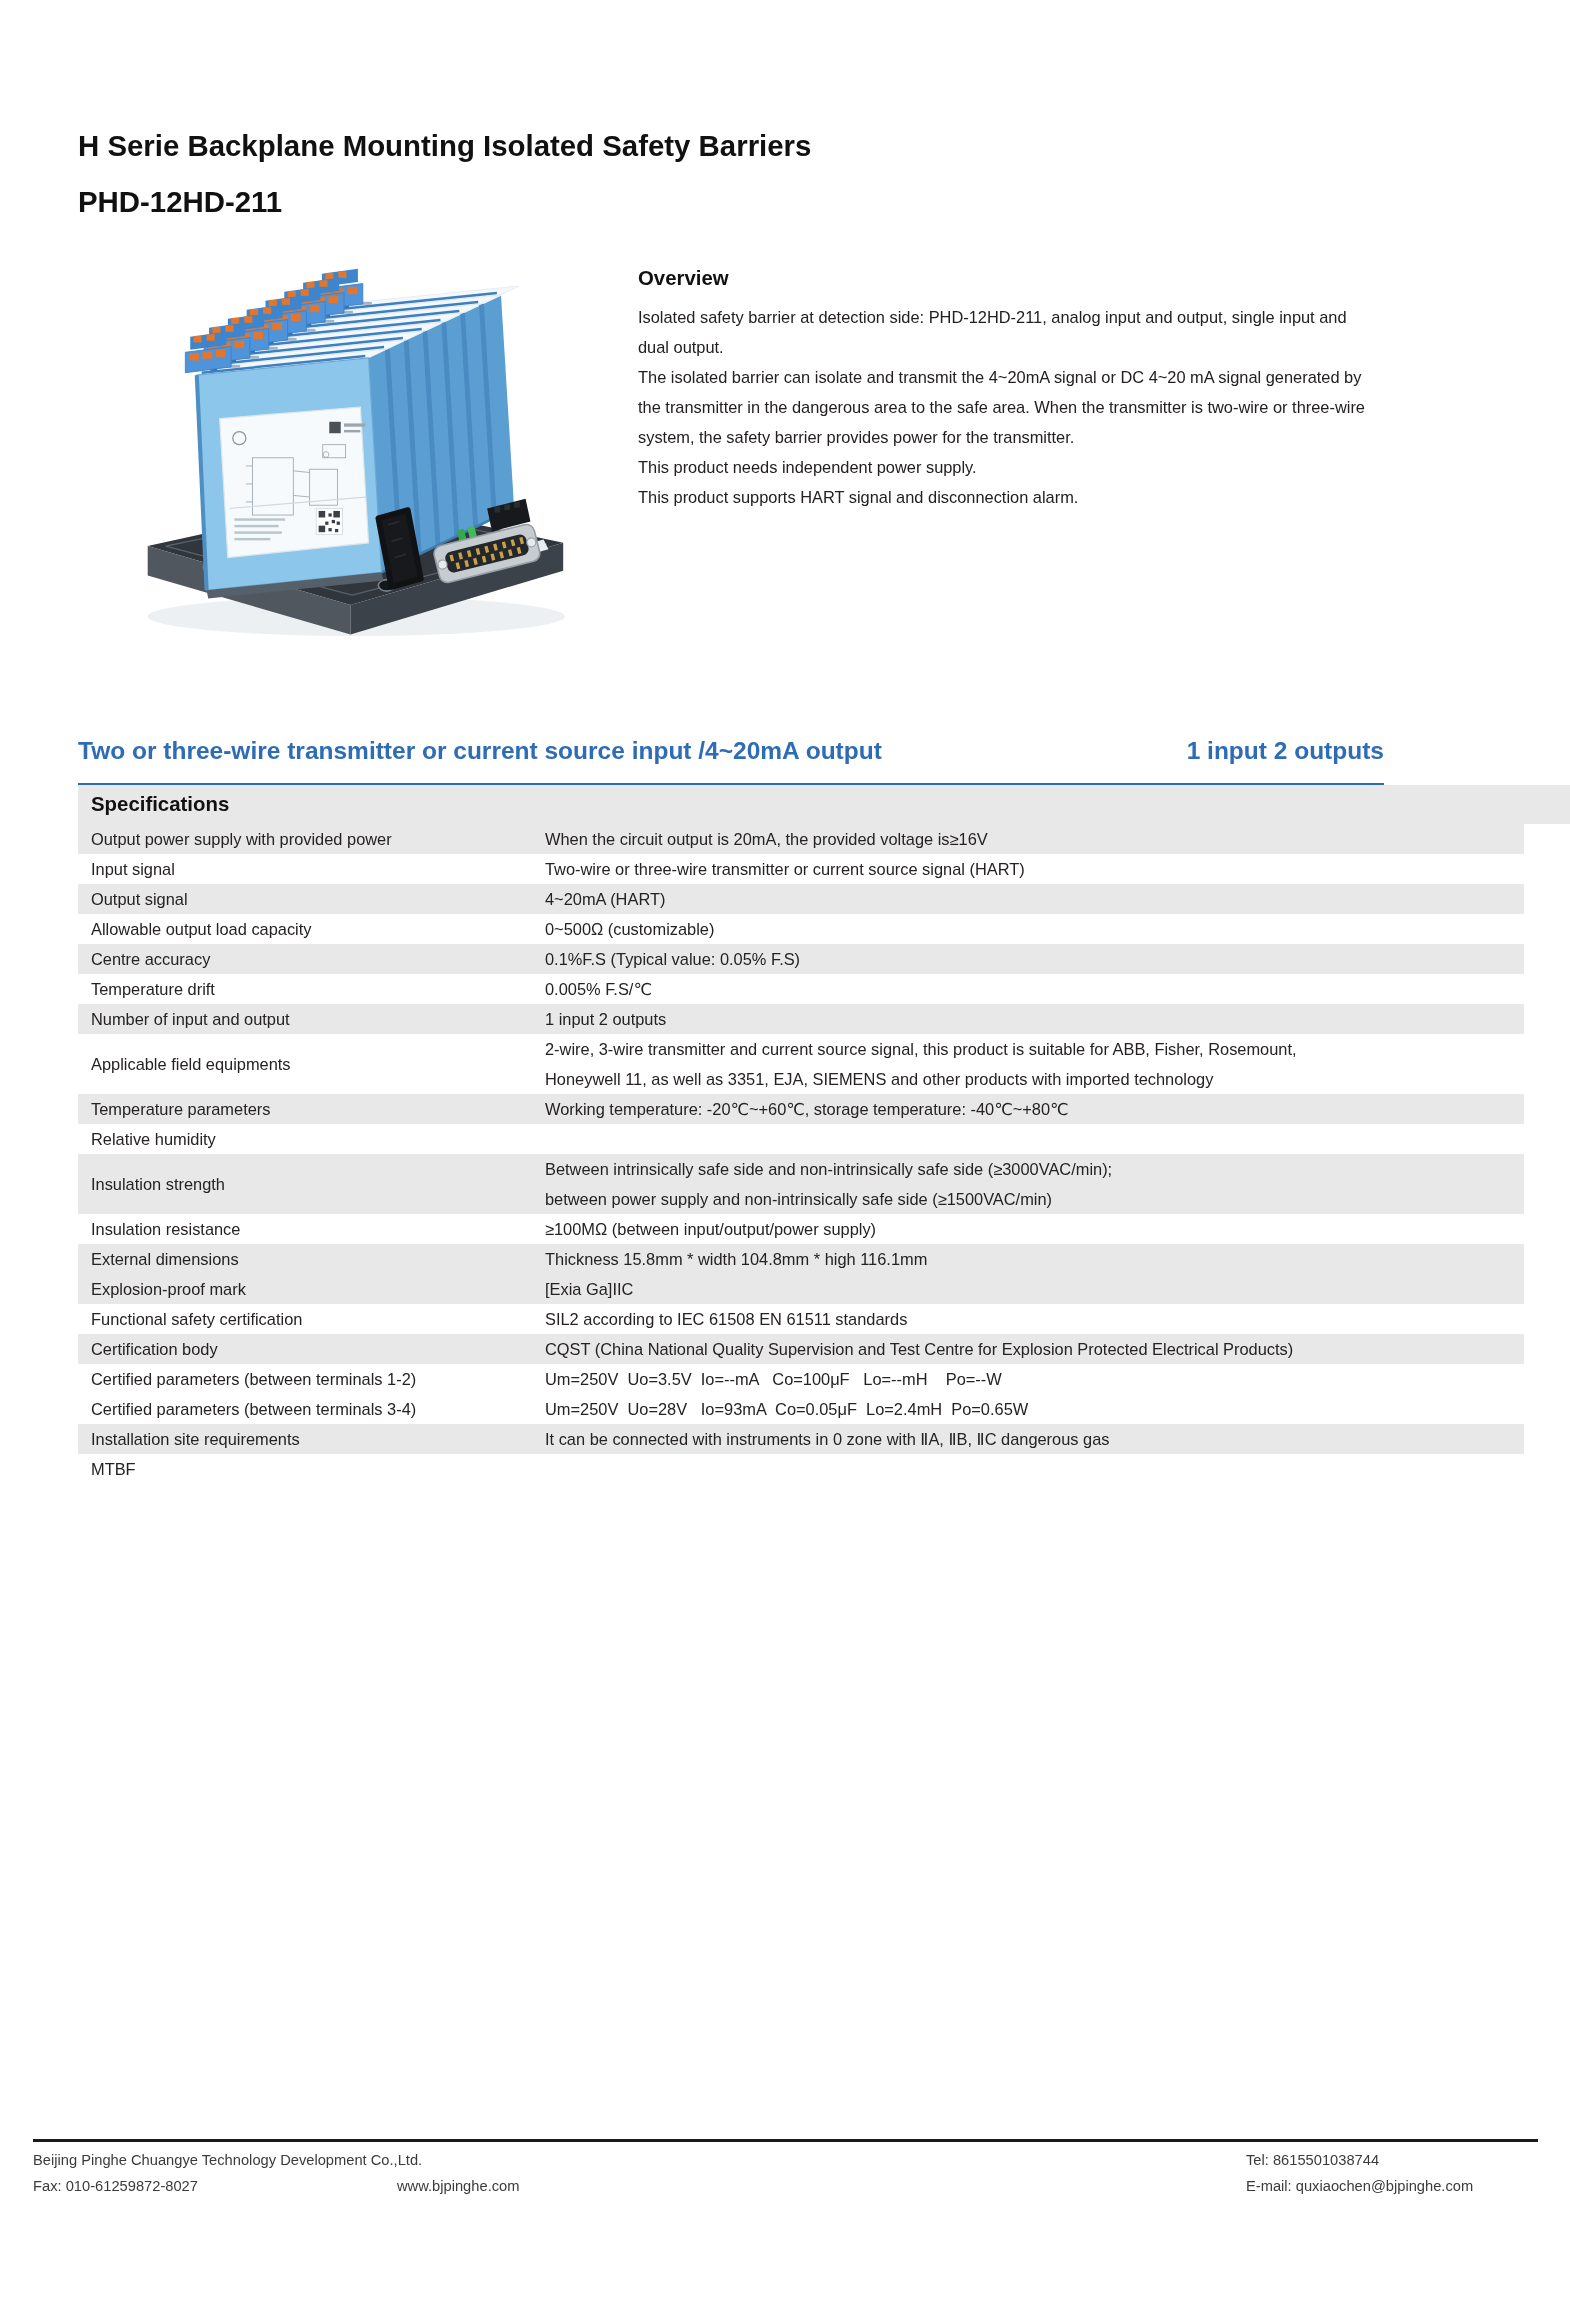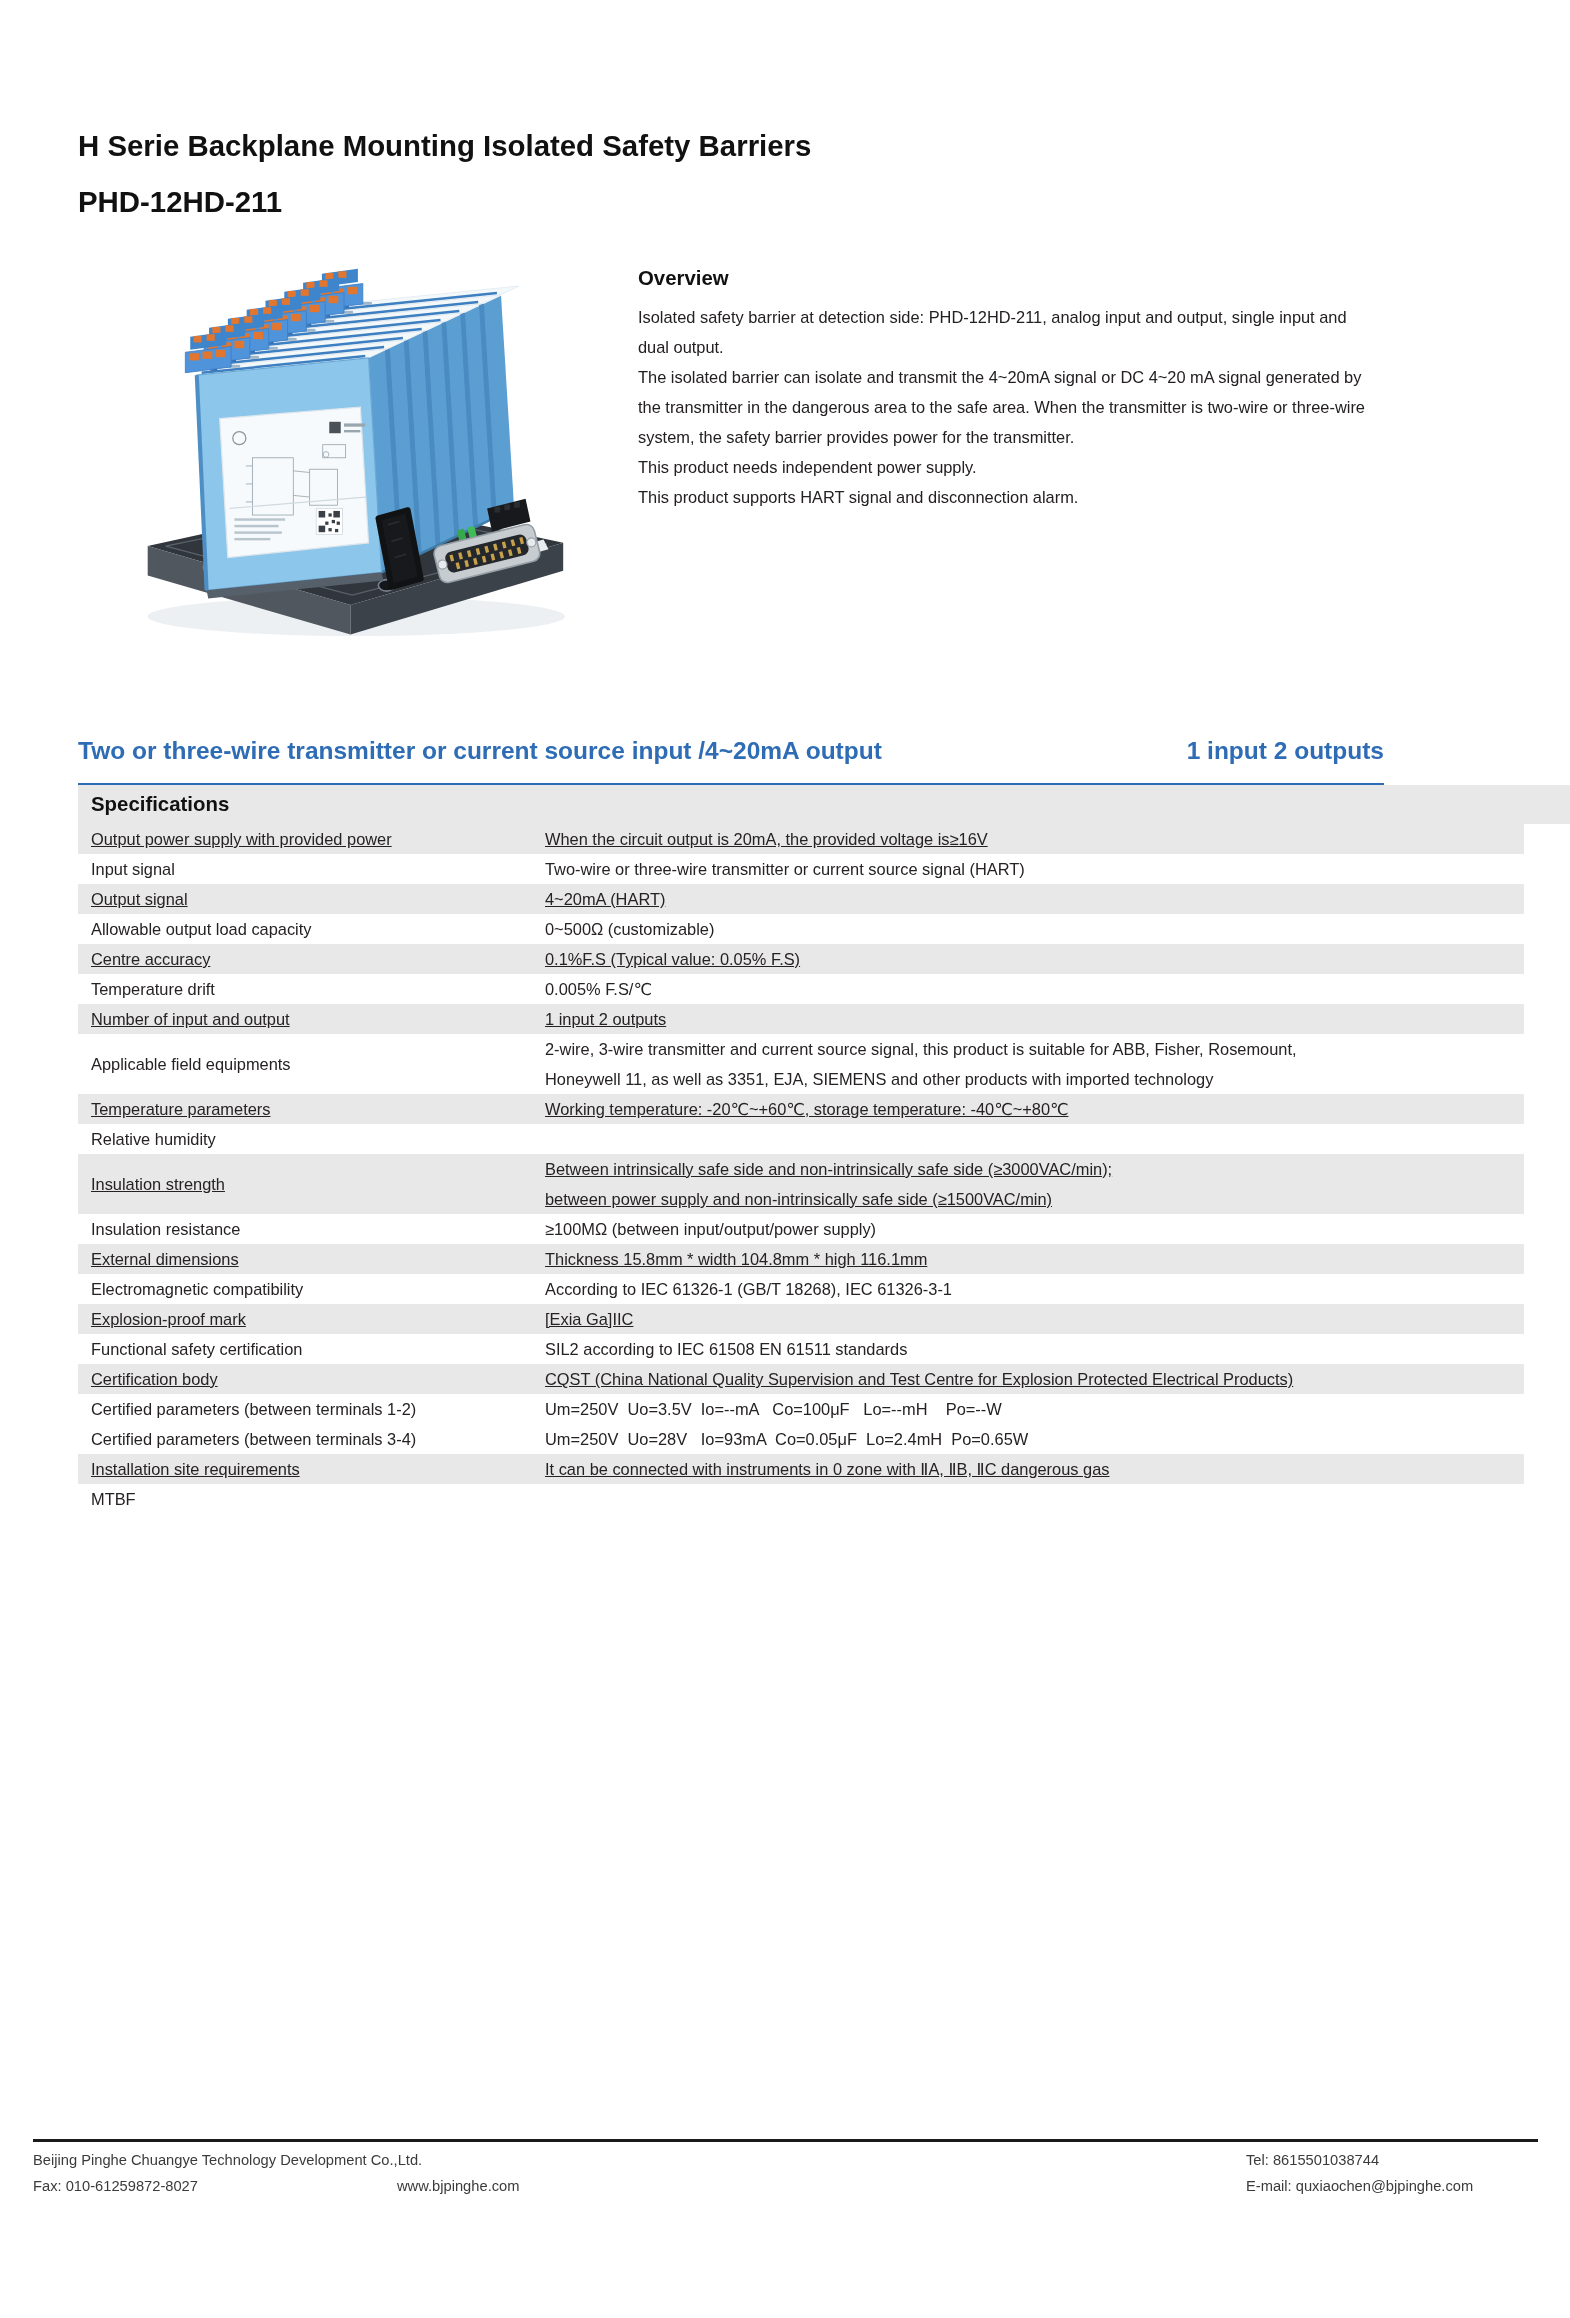--- a/index.html
+++ b/index.html
@@ -29,21 +29,21 @@
     padding-bottom:18px;border-bottom:3.3px solid var(--accent-blue);
   }
 
   .spec-header{
     position:absolute;left:78px;top:785px;width:1506px;height:39px;
     background:var(--row-shade);box-sizing:border-box;padding-left:13px;
     font-size:20.4px;font-weight:bold;line-height:39px;color:#111;
   }
   .spec-table{position:absolute;left:78px;top:824px;width:1446px;font-size:16.4px;}
   .spec-row{display:flex;align-items:center;min-height:30px;}
-  .spec-row.shaded{background:var(--row-shade);text-decoration:underline;}
+  .spec-row.shaded{background:var(--row-shade);}
   .spec-row .label{flex:0 0 467px;box-sizing:border-box;padding-left:13px;line-height:30px;}
   .spec-row .value{flex:1;box-sizing:border-box;padding-right:16.4px;line-height:30px;white-space:pre-wrap;}
 
   .footer-rule{position:absolute;left:33px;top:2139px;width:1505px;height:2.5px;background:var(--footer-rule);}
   .footer-item{position:absolute;font-size:14.7px;line-height:21px;color:#3b3b3b;}
   .f-company{left:33px;top:2150px;}
   .f-tel{left:1246px;top:2150px;}
   .f-fax{left:33px;top:2176px;}
   .f-web{left:397px;top:2176px;}
   .f-email{left:1246px;top:2176px;}
@@ -293,24 +293,20 @@
       <div class="spec-row">
         <div class="label">Insulation resistance</div>
         <div class="value">≥100MΩ (between input/output/power supply)</div>
       </div>
 
       <div class="spec-row shaded">
         <div class="label">External dimensions</div>
         <div class="value">Thickness 15.8mm * width 104.8mm * high 116.1mm</div>
       </div>
 
-      <div class="spec-row">
-        <div class="label">Electromagnetic compatibility</div>
-        <div class="value">According to IEC 61326-1 (GB/T 18268), IEC 61326-3-1</div>
-      </div>
 
       <div class="spec-row shaded">
         <div class="label">Explosion-proof mark</div>
         <div class="value">[Exia Ga]IIC</div>
       </div>
 
       <div class="spec-row">
         <div class="label">Functional safety certification</div>
         <div class="value">SIL2 according to IEC 61508 EN 61511 standards</div>
       </div>

